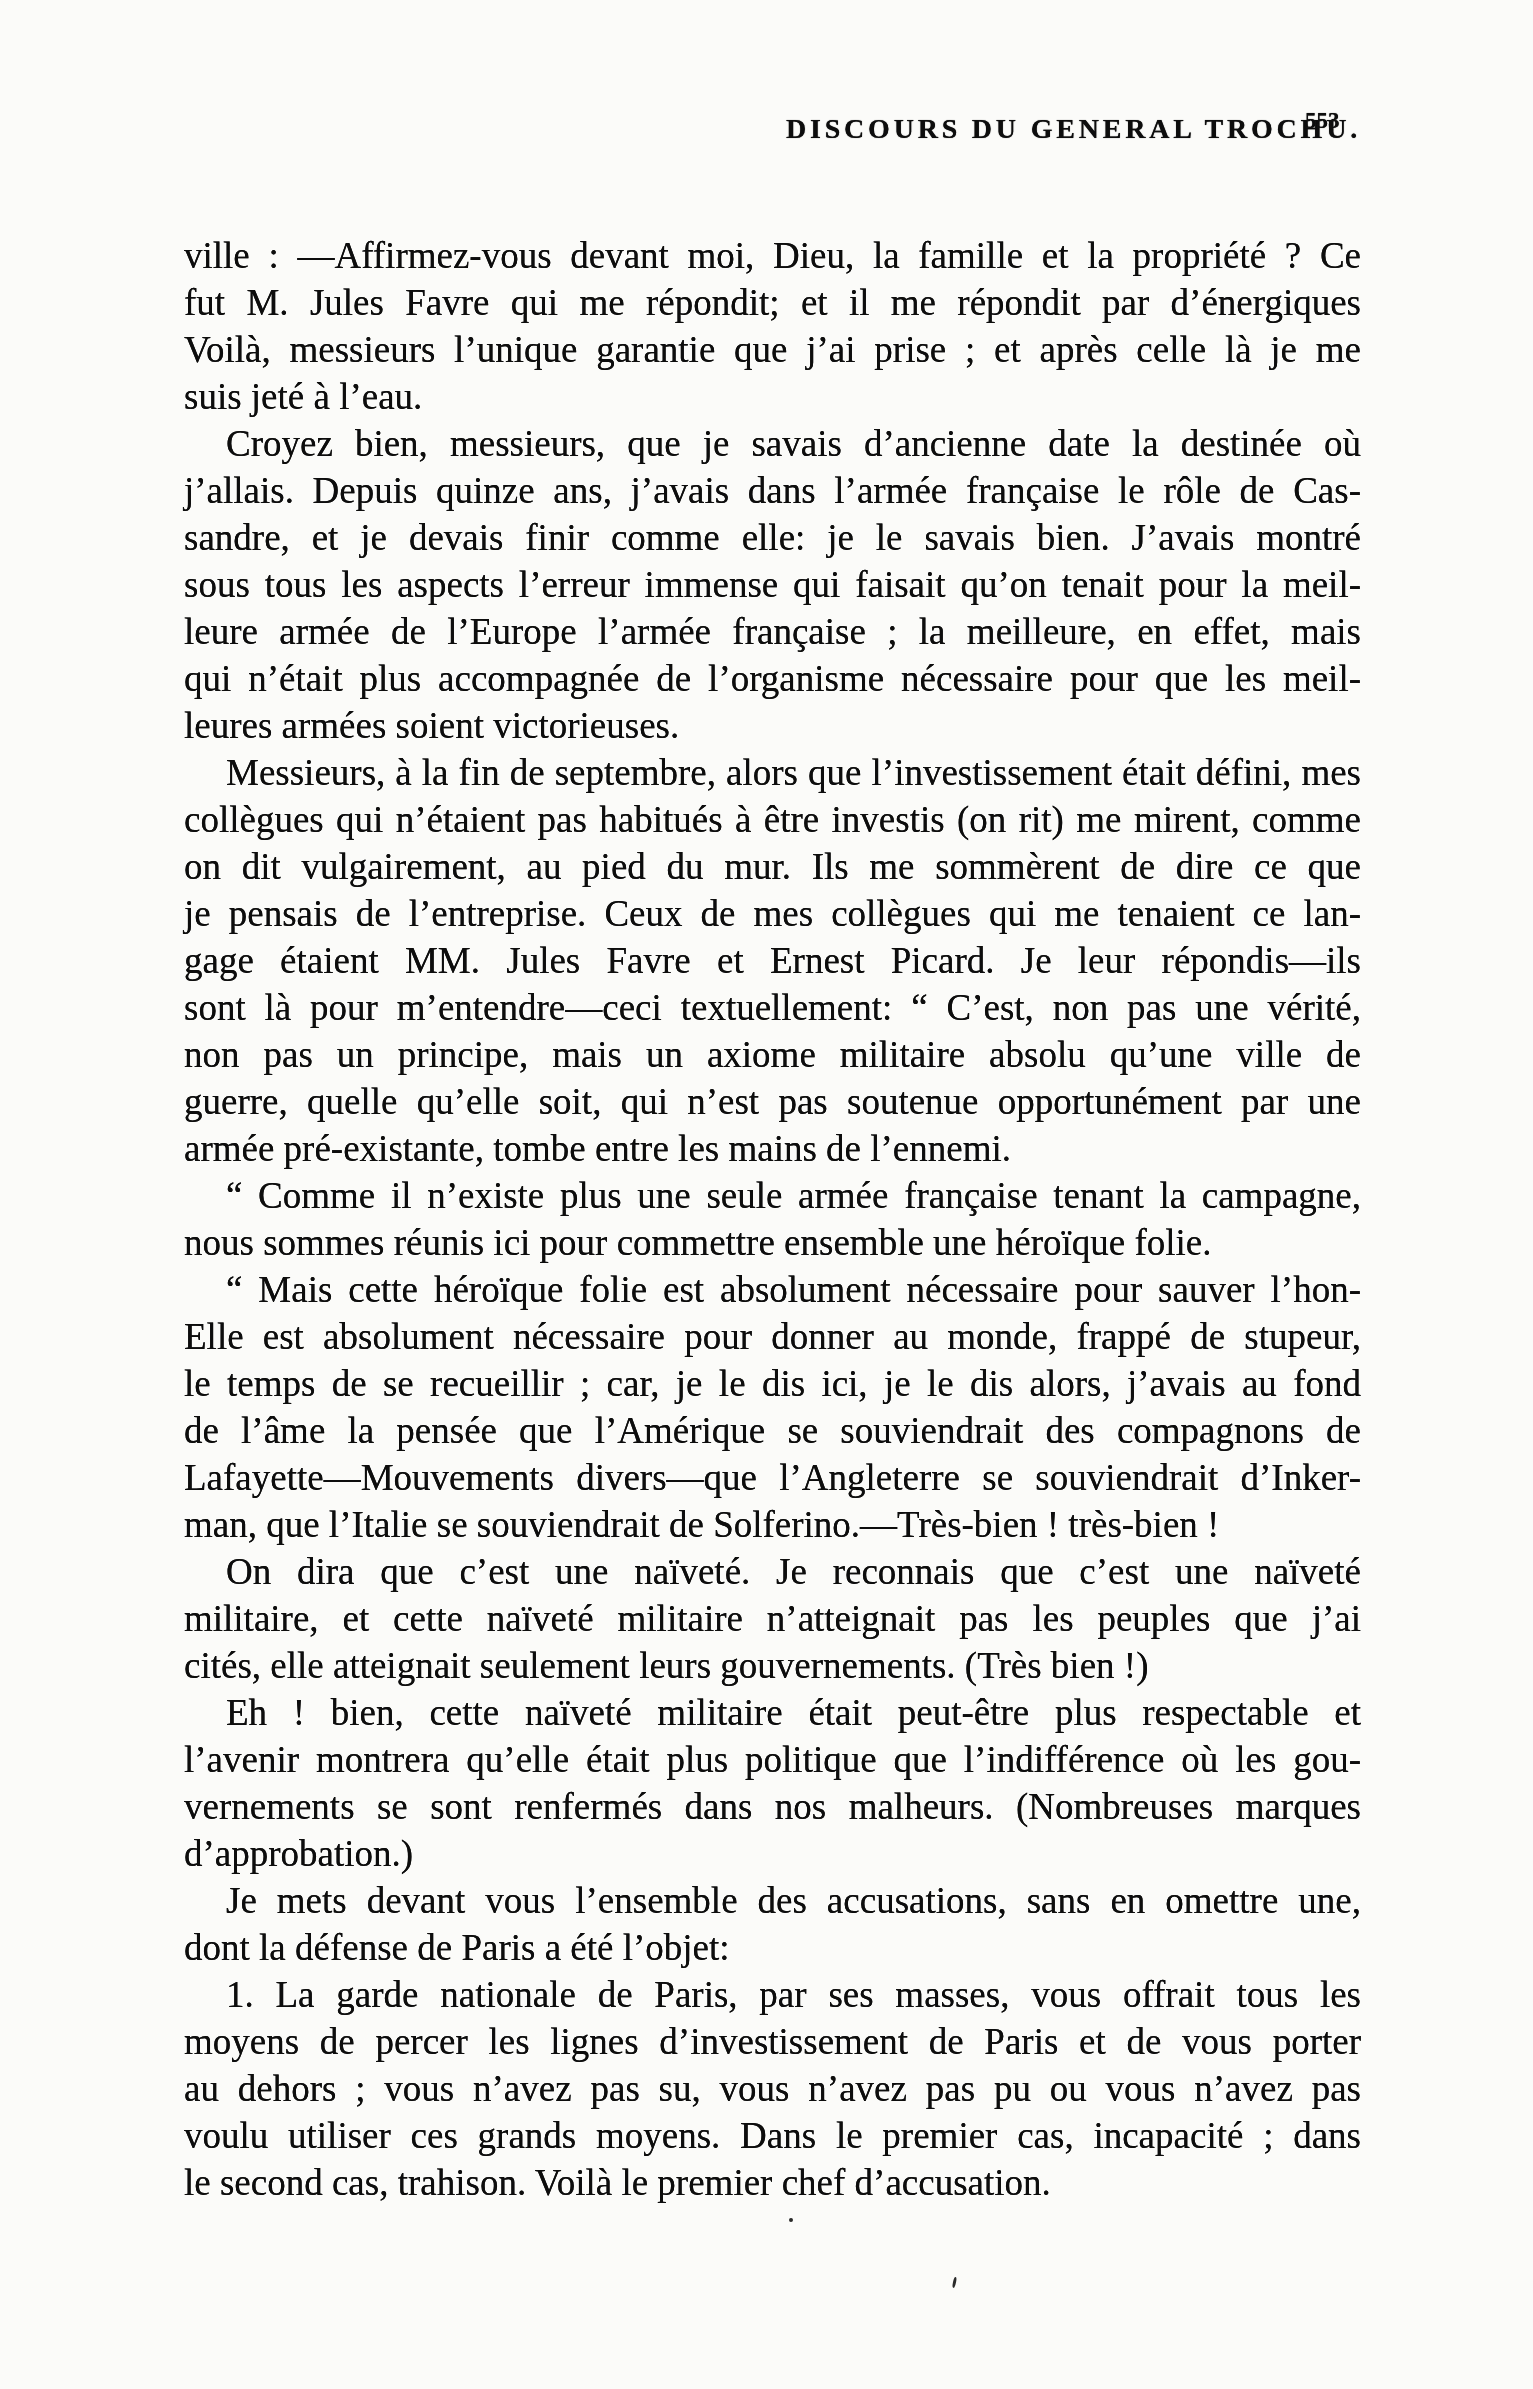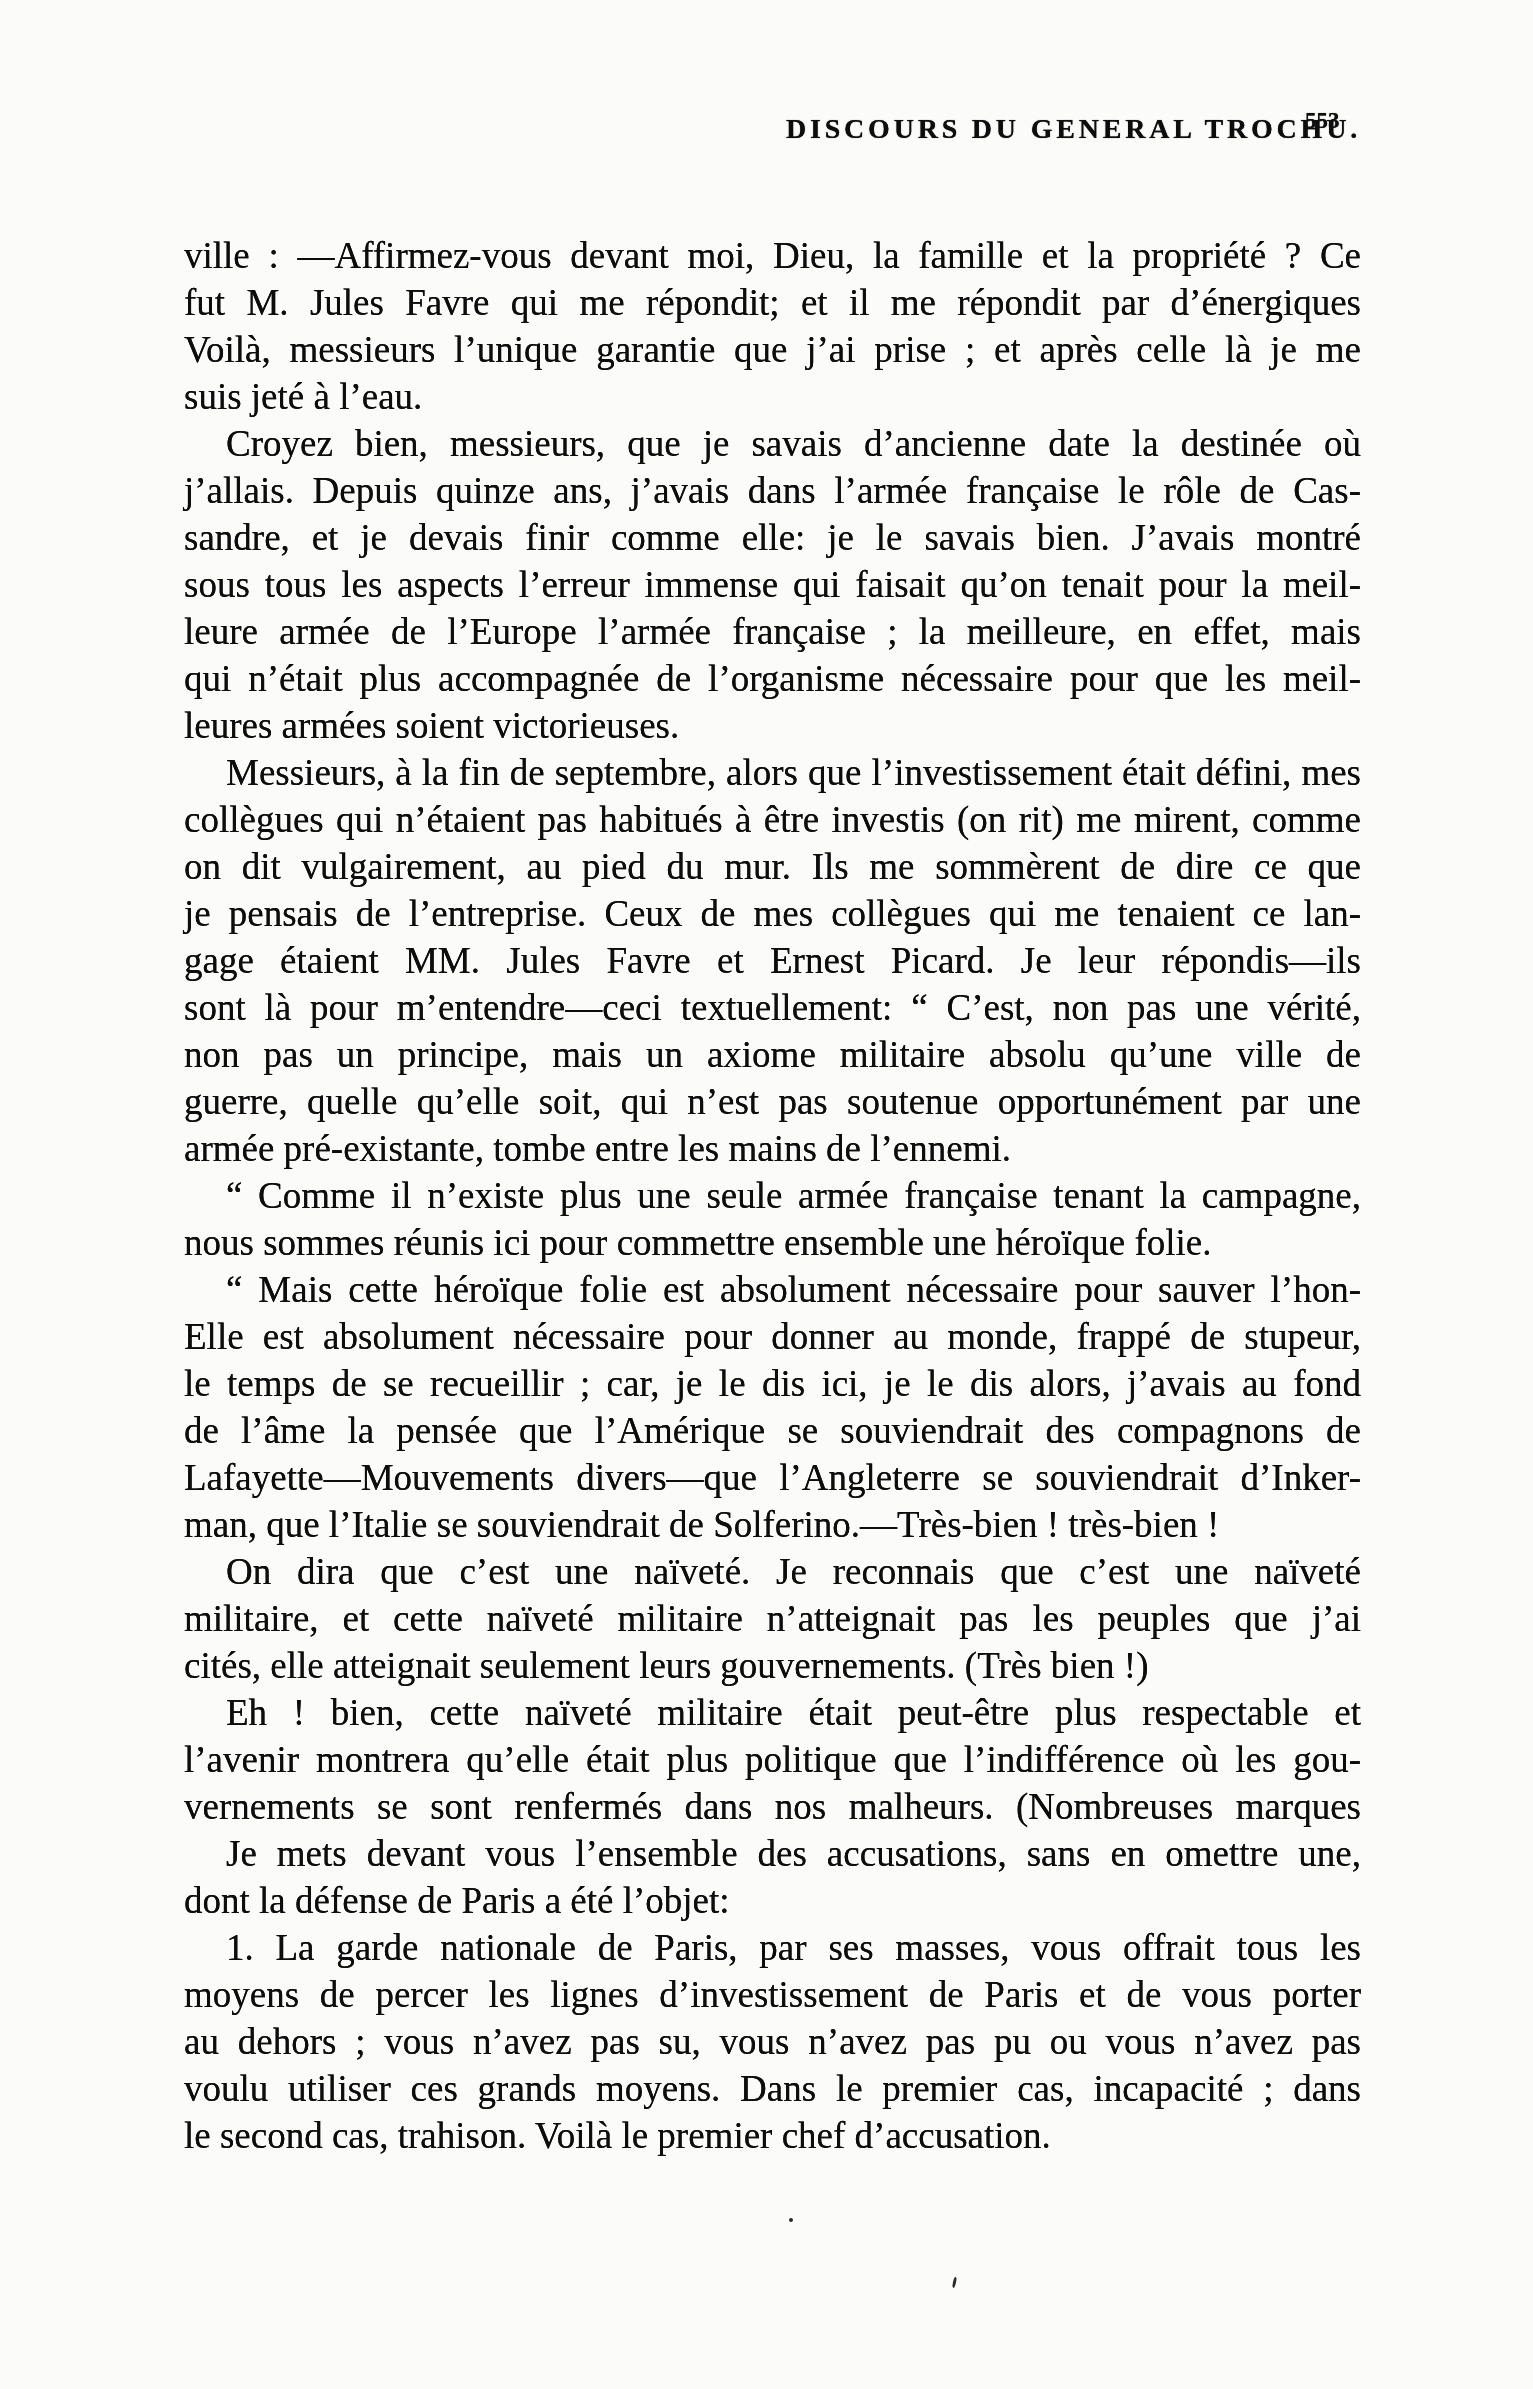--- a/index.html
+++ b/index.html
@@ -101,20 +101,21 @@
       <div class="line just">le temps de se recueillir ; car, je le dis ici, je le dis alors, j’avais au fond</div>
       <div class="line just">de l’âme la pensée que l’Amérique se souviendrait des compagnons de</div>
       <div class="line just">Lafayette—Mouvements divers—que l’Angleterre se souviendrait d’Inker-</div>
       <div class="line">man, que l’Italie se souviendrait de Solferino.—Très-bien ! très-bien !</div>
       <div class="line just indent">On dira que c’est une naïveté.  Je reconnais que c’est une naïveté</div>
       <div class="line just">militaire, et cette naïveté militaire n’atteignait pas les peuples que j’ai</div>
       <div class="line">cités, elle atteignait seulement leurs gouvernements. (Très bien !)</div>
       <div class="line just indent">Eh ! bien, cette naïveté militaire était peut-être plus respectable et</div>
       <div class="line just">l’avenir montrera qu’elle était plus politique que l’indifférence où les gou-</div>
       <div class="line just">vernements se sont renfermés dans nos malheurs.  (Nombreuses marques</div>
+      <div class="line">d’approbation.)</div>
       <div class="line just indent">Je mets devant vous l’ensemble des accusations, sans en omettre une,</div>
       <div class="line">dont la défense de Paris a été l’objet:</div>
       <div class="line just indent">1. La garde nationale de Paris, par ses masses, vous offrait tous les</div>
       <div class="line just">moyens de percer les lignes d’investissement de Paris et de vous porter</div>
       <div class="line just">au dehors ; vous n’avez pas su, vous n’avez pas pu ou vous n’avez pas</div>
       <div class="line just">voulu utiliser ces grands moyens.  Dans le premier cas, incapacité ; dans</div>
       <div class="line">le second cas, trahison.   Voilà le premier chef d’accusation.</div>
     </div>
 
   <div class="speck speck-1"></div>

